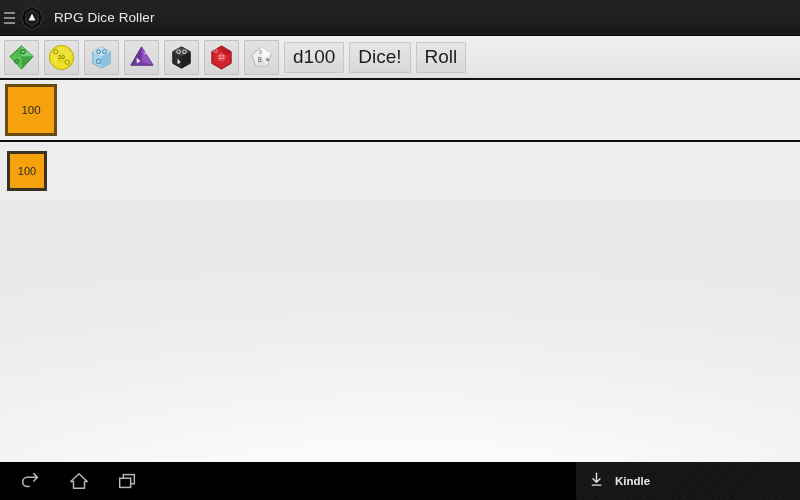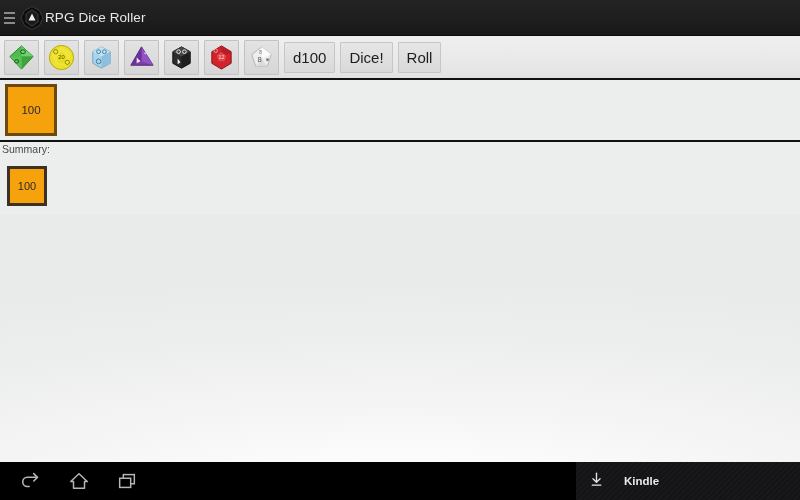--- a/index.html
+++ b/index.html
@@ -22,21 +22,21 @@
     position: relative;
   }
   .menu-dots {
     width: 16px; height: 36px; margin-left: 1px;
     display: flex; flex-direction: column; justify-content: center;
     align-items: center; gap: 3px; cursor: pointer;
   }
   .menu-dots i { display: block; width: 11px; height: 2px; background: #8a8a8a; }
   .app-icon { width: 26px; height: 26px; margin-left: 2px; flex: 0 0 26px; }
   .app-title {
-    color: #e8e8e8; font-size: 13.5px; 
+    color: #e8e8e8; font-size: 13.5px; margin-left: 9px;
     letter-spacing: .1px; white-space: nowrap;
   }
 
   
   .toolbar {
     flex: 0 0 44px; height: 44px;
     background: linear-gradient(180deg,#efefef 0%,#e9e9e9 60%,#e2e2e2 100%);
     display: flex; align-items: center; gap: 5px;
     padding: 0 4px;
     border-bottom: 2px solid #111;
@@ -49,21 +49,21 @@
     display: flex; align-items: center; justify-content: center;
     cursor: pointer;
   }
   .dice-btn svg { display: block; }
   .txt-btn {
     height: 31px; min-width: 38px;
     padding: 8px 8px;
     background: linear-gradient(180deg,#e6e6e6 0%,#d9d9d9 100%);
     border: 1px solid #c6c6c6;
     border-radius: 1px;
-    color: #1d1d1d; font-size: 15px;
+    color: #1d1d1d; font-size: 19px;
     display: flex; align-items: center; justify-content: center;
     cursor: pointer; white-space: nowrap;
   }
 
   
   .results-strip {
     flex: 0 0 62px; height: 62px;
     background: #eceded;
     display: flex; align-items: center;
     padding: 0 5px;
@@ -113,21 +113,21 @@
   .navbar {
     flex: 0 0 38px; height: 38px;
     background: #000; display: flex; align-items: stretch;
     position: relative;
   }
   .nav-left { display: flex; align-items: center; gap: 22px; padding-left: 18px; }
   .nav-btn { width: 26px; height: 26px; display: flex; align-items: center; justify-content: center; cursor: pointer; }
   .notif {
     position: absolute; left: 576px; top: 0; right: 0; bottom: 0;
     background: repeating-linear-gradient(135deg,#18181a 0 2px,#141416 2px 4px);
-    display: flex; align-items: center; padding-left: 12px; gap: 19px;
+    display: flex; align-items: center; padding-left: 12px; gap: 10px;
     cursor: pointer;
   }
   .notif-label { color: #eaeaea; font-size: 11.5px; font-weight: bold; }
 </style>
 </head>
 <body>
 
 <div id="app">
 
   <div class="titlebar">
@@ -239,21 +239,20 @@
 
     <div class="txt-btn">d100</div>
     <div class="txt-btn">Dice!</div>
     <div class="txt-btn">Roll</div>
   </div>
 
   <div class="results-strip">
     <div class="die-result">100</div>
   </div>
 
-  <div class="summary-label">Summary:</div>
   <div class="summary-strip">
     <div class="summary-result">100</div>
   </div>
 
   <div class="canvas"></div>
 
   <div class="navbar">
     <div class="nav-left">
       <div class="nav-btn">
         <svg viewBox="0 0 24 24" width="22" height="22">

